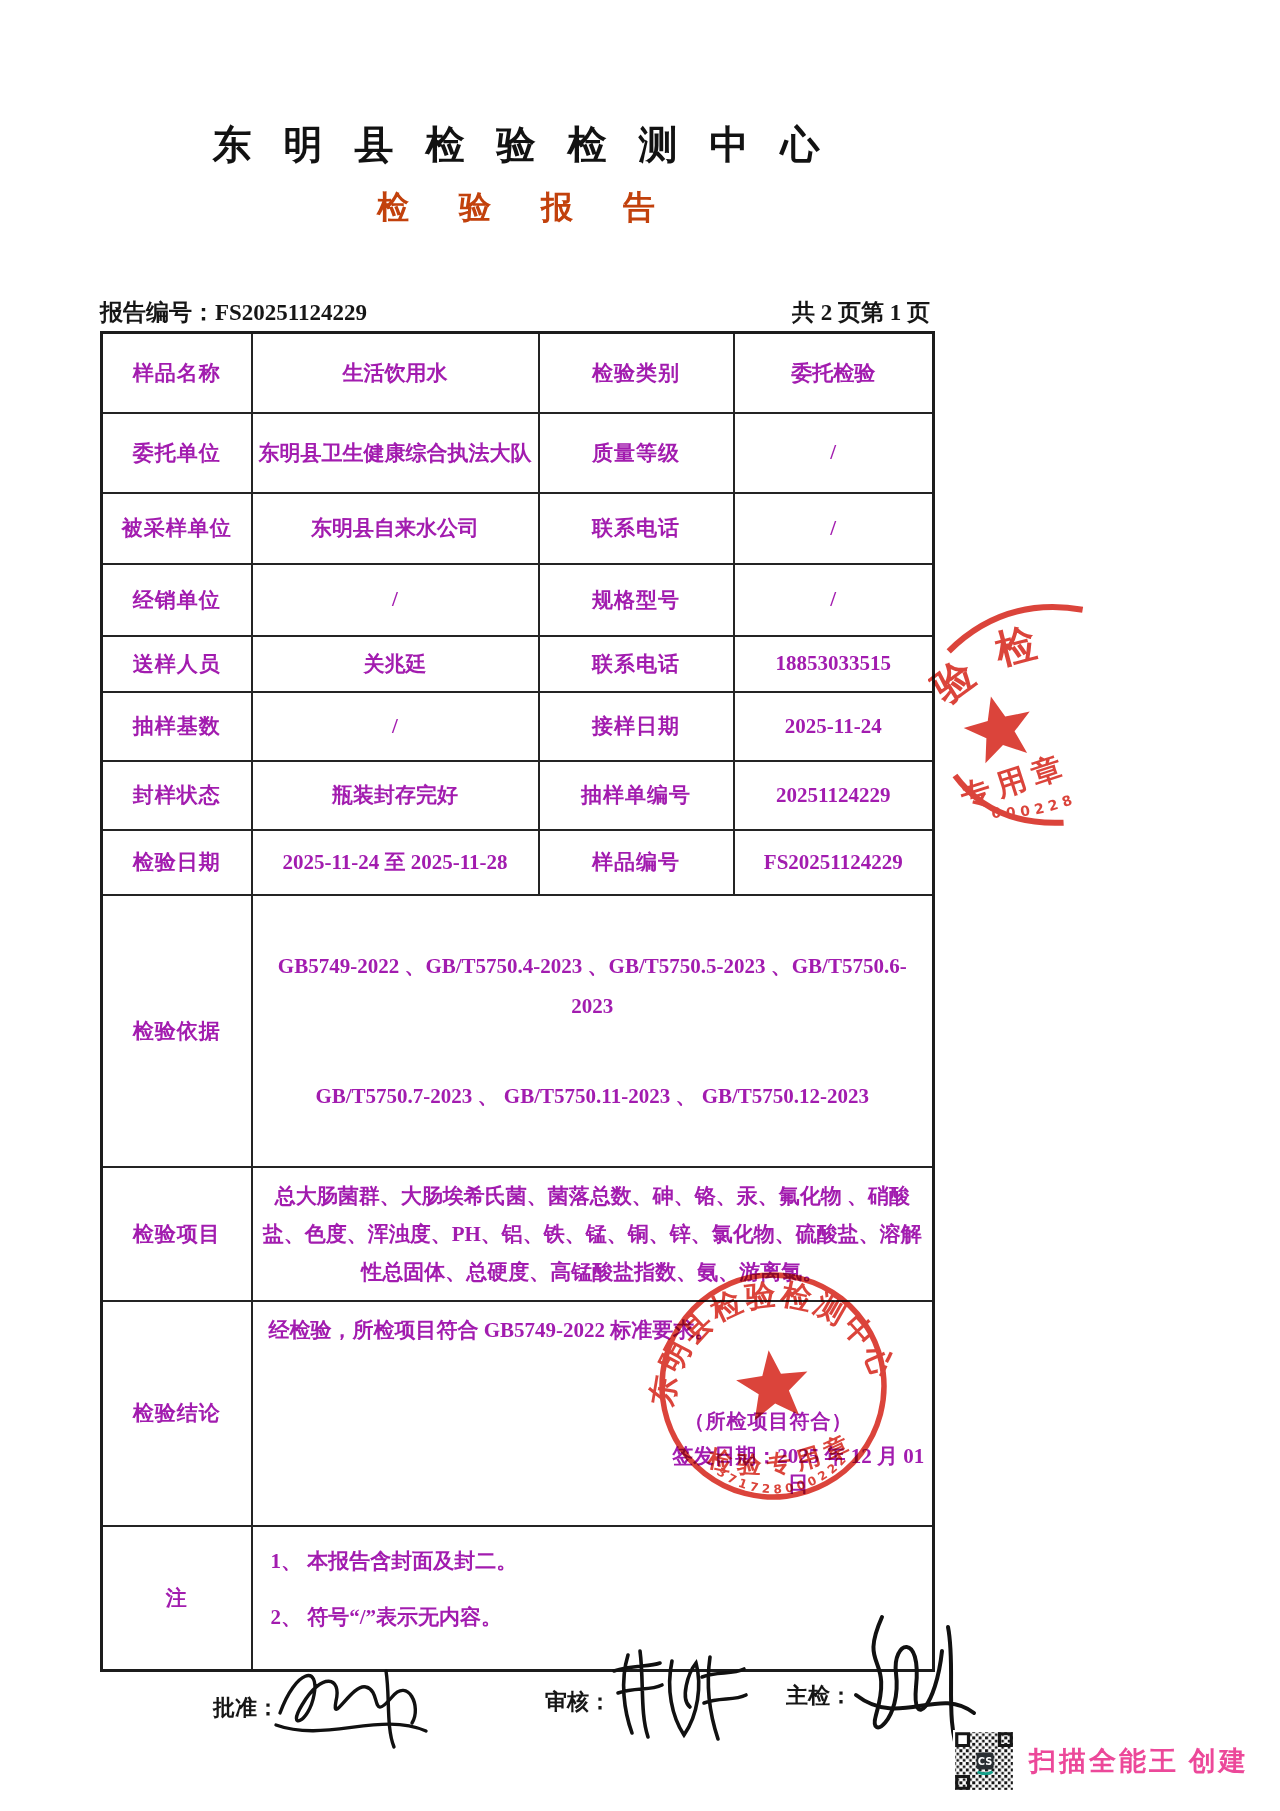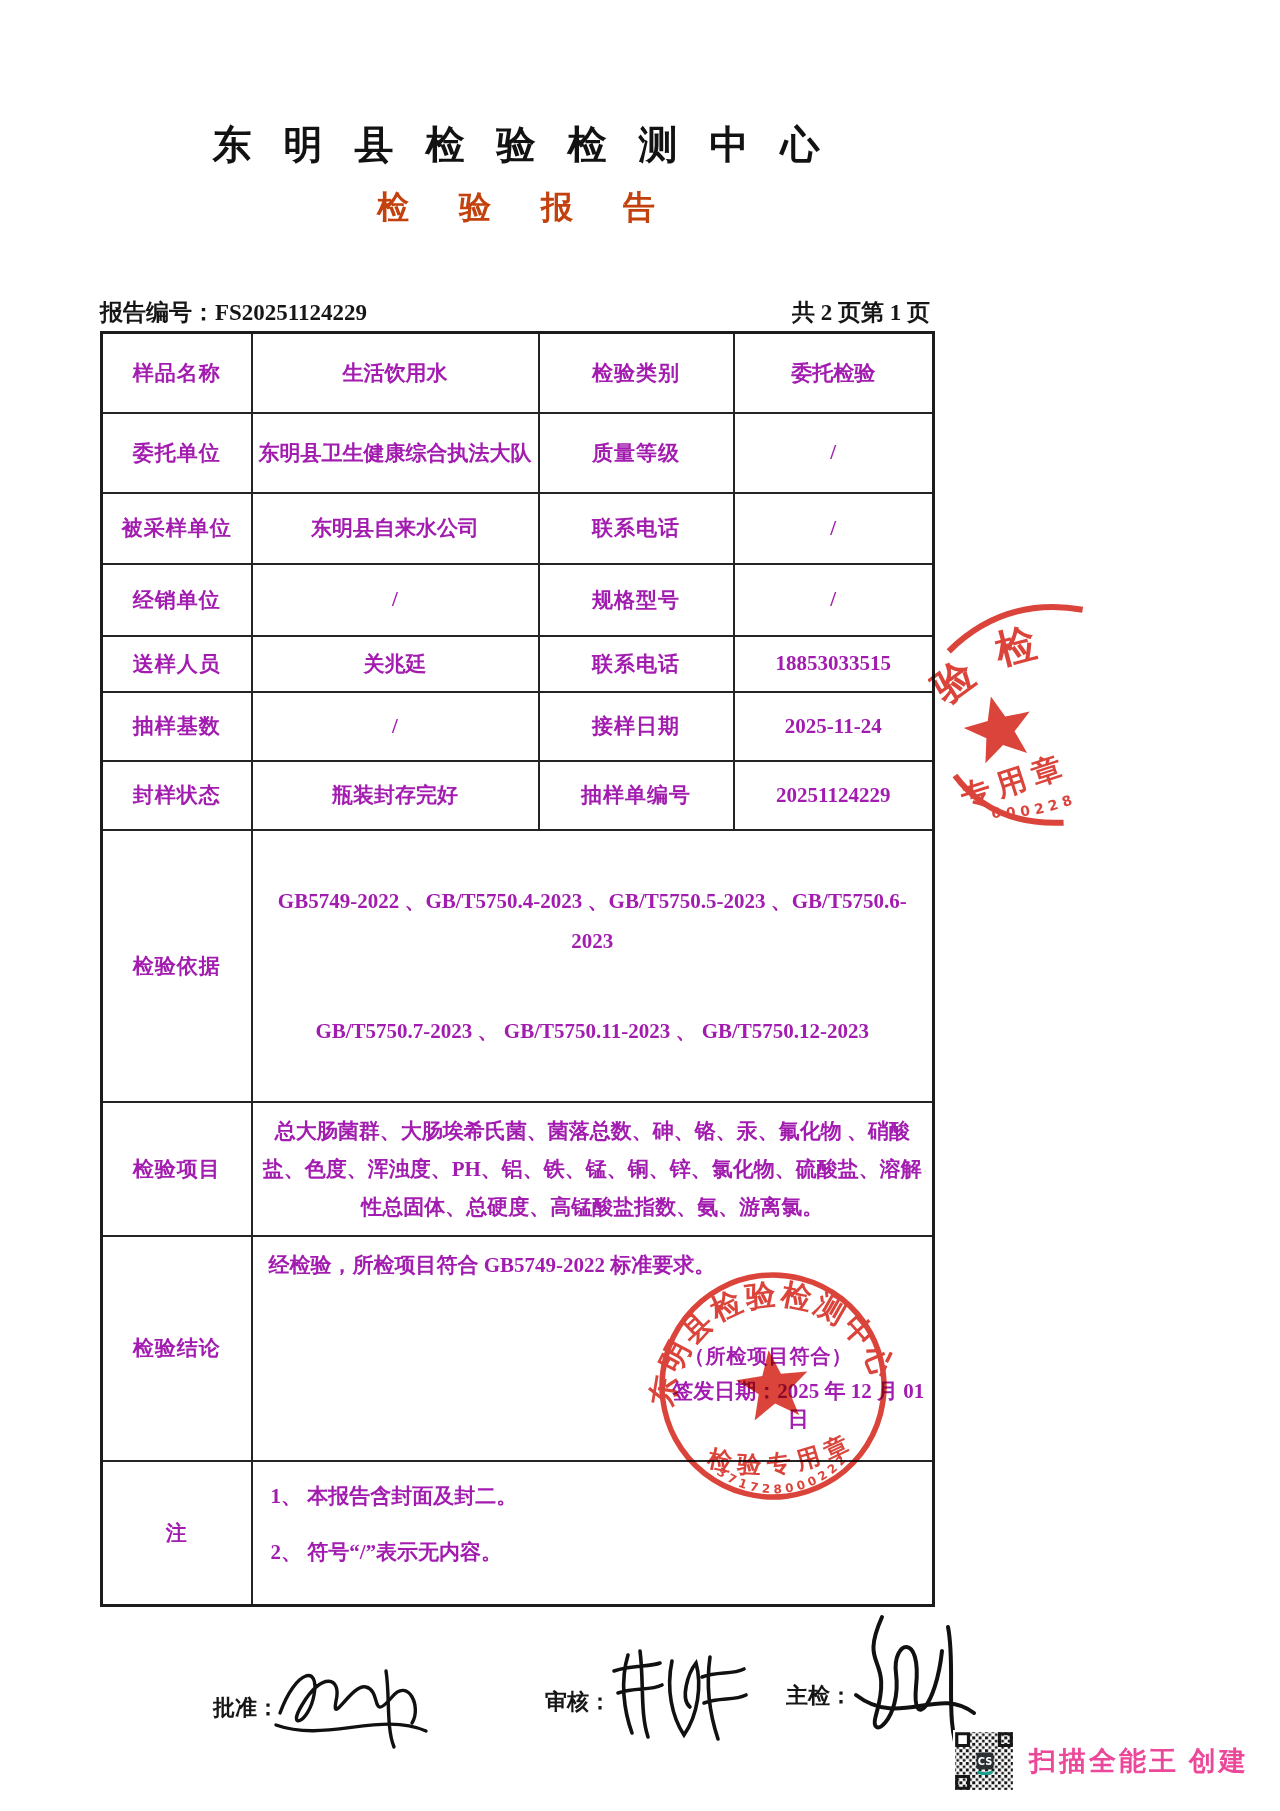--- a/index.html
+++ b/index.html
@@ -93,20 +93,26 @@
     <td class="lbl">抽样基数</td>
     <td>/</td>
     <td class="lbl">接样日期</td>
     <td>2025-11-24</td>
   </tr>
   <tr style="height:69px">
     <td class="lbl">封样状态</td>
     <td>瓶装封存完好</td>
     <td class="lbl">抽样单编号</td>
     <td>20251124229</td>
+  </tr>
+  <tr style="height:65px">
+    <td class="lbl">检验日期</td>
+    <td>2025-11-24 至 2025-11-28</td>
+    <td class="lbl">样品编号</td>
+    <td>FS20251124229</td>
   </tr>
   <tr style="height:94px">
     <td class="lbl">检验依据</td>
     <td colspan="3" class="left">
       <div class="basis-line">GB5749-2022 、GB/T5750.4-2023 、GB/T5750.5-2023 、GB/T5750.6-2023</div>
       <div class="basis-line">GB/T5750.7-2023 、 GB/T5750.11-2023 、 GB/T5750.12-2023</div>
     </td>
   </tr>
   <tr style="height:134px">
     <td class="lbl">检验项目</td>

